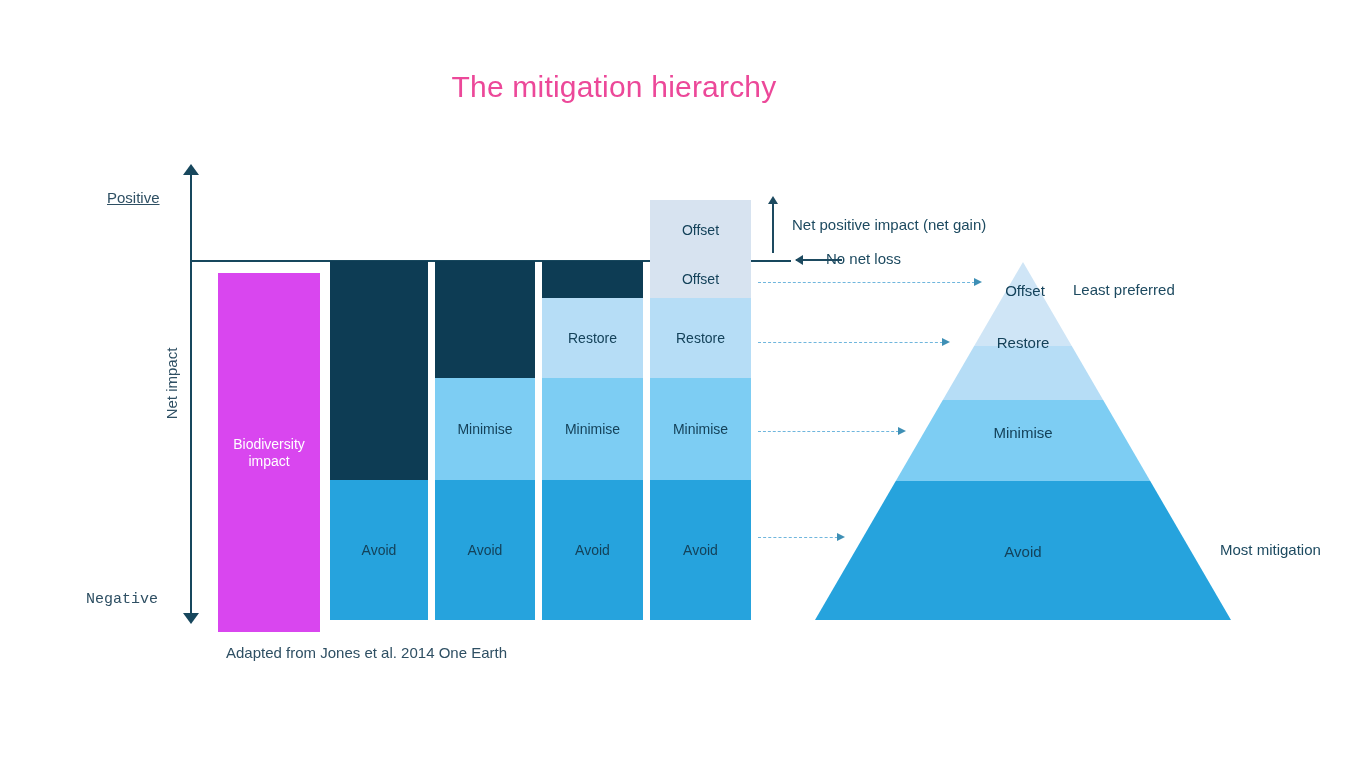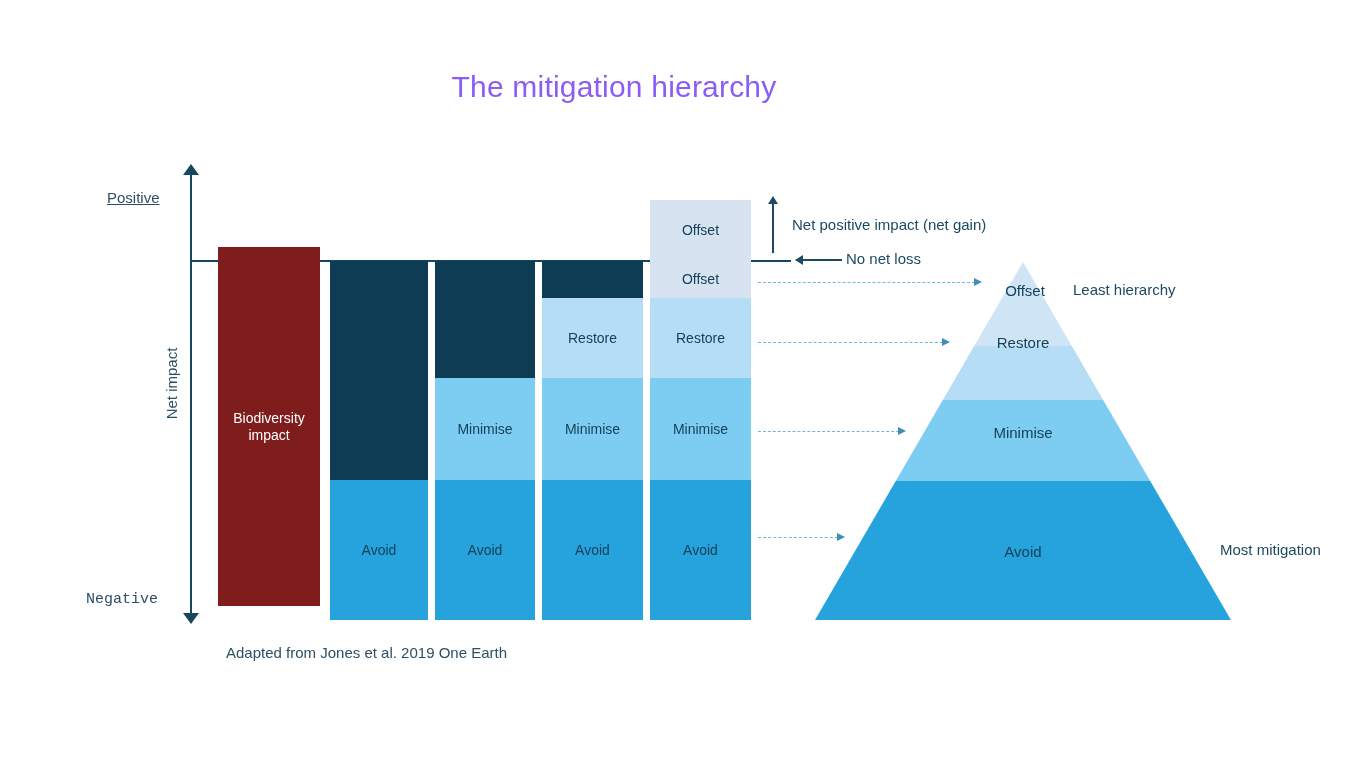--- a/index.html
+++ b/index.html
@@ -21,21 +21,21 @@
   }
 
   
   .title {
     position: absolute;
     left: 0;
     top: 70px;
     width: 1228px;
     text-align: center;
     font-size: 30px;
-    color: #8b5cf6;
+    color: #ec4899;
     letter-spacing: 0.2px;
   }
 
   
   .axis-line {
     position: absolute;
     left: 190px;
     top: 172px;
     width: 2px;
     height: 450px;
@@ -204,21 +204,21 @@
   <div class="axis-line"></div>
   <div class="axis-arrow-down"></div>
   <div class="axis-lbl positive">Positive</div>
   <div class="axis-lbl negative">Negative</div>
   <div class="axis-lbl netimpact">Net impact</div>
 
   <div class="zero-line"></div>
 
   <div id="bars-layer">
       <div class="bar" style="left: 218px; width: 102px; top: 0px; height: 765px;">
-        <div class="seg on-dark" style="top: 247px; height: 359px; background: #7f1d1d;">
+        <div class="seg on-dark" style="top: 273px; height: 359px; background: #d946ef;">
           <span>Biodiversity impact</span>
         </div>
       </div>
       <div class="bar" style="left: 330px; width: 98px; top: 0px; height: 765px;">
         <div class="seg on-dark" style="top: 261px; height: 219px; background: rgb(13, 60, 84);"></div>
         <div class="seg" style="top: 480px; height: 140px; background: rgb(38, 163, 221);">
           <span>Avoid</span>
         </div>
       </div>
       <div class="bar" style="left: 435px; width: 100px; top: 0px; height: 765px;">
@@ -258,21 +258,21 @@
         <div class="seg" style="top: 480px; height: 140px; background: rgb(38, 163, 221);">
           <span>Avoid</span>
         </div>
       </div>
     </div>
 
   <div class="netgain-arrow"></div>
   <div class="ann-text" style="left:792px; top:216px;">Net positive impact (net gain)</div>
 
   <div class="nonetloss-arrow"></div>
-  <div class="ann-text" style="left:846px; top:250px;">No net loss</div>
+  <div class="ann-text" style="left:826px; top:250px;">No net loss</div>
 
   <div class="dash" style="left:758px; top:282px; width:222px;"></div>
   <div class="dash" style="left:758px; top:342px; width:190px;"></div>
   <div class="dash" style="left:758px; top:431px; width:146px;"></div>
   <div class="dash" style="left:758px; top:537px; width:85px;"></div>
 
   <div class="pyramid">
     <svg width="430" height="372" viewBox="0 0 430 372">
       <defs>
         <clipPath id="pyrClip">
@@ -286,18 +286,18 @@
         <rect x="0" y="226" width="430" height="146" fill="#26a3dd"></rect>
       </g>
     </svg>
 
     <div class="pyr-lbl" style="left:165px; top:27px; width:100px;">Offset</div>
     <div class="pyr-lbl" style="left:163px; top:79px; width:100px;">Restore</div>
     <div class="pyr-lbl" style="left:163px; top:169px; width:100px;">Minimise</div>
     <div class="pyr-lbl" style="left:163px; top:288px; width:100px;">Avoid</div>
   </div>
 
-  <div class="ann-text" style="left:1073px; top:281px;">Least hierarchy</div>
+  <div class="ann-text" style="left:1073px; top:281px;">Least preferred</div>
   <div class="ann-text" style="left:1220px; top:541px;">Most mitigation</div>
 
-  <div class="caption">Adapted from Jones et al. 2019 One Earth</div>
+  <div class="caption">Adapted from Jones et al. 2014 One Earth</div>
 
 </div>
 
 </body></html>

